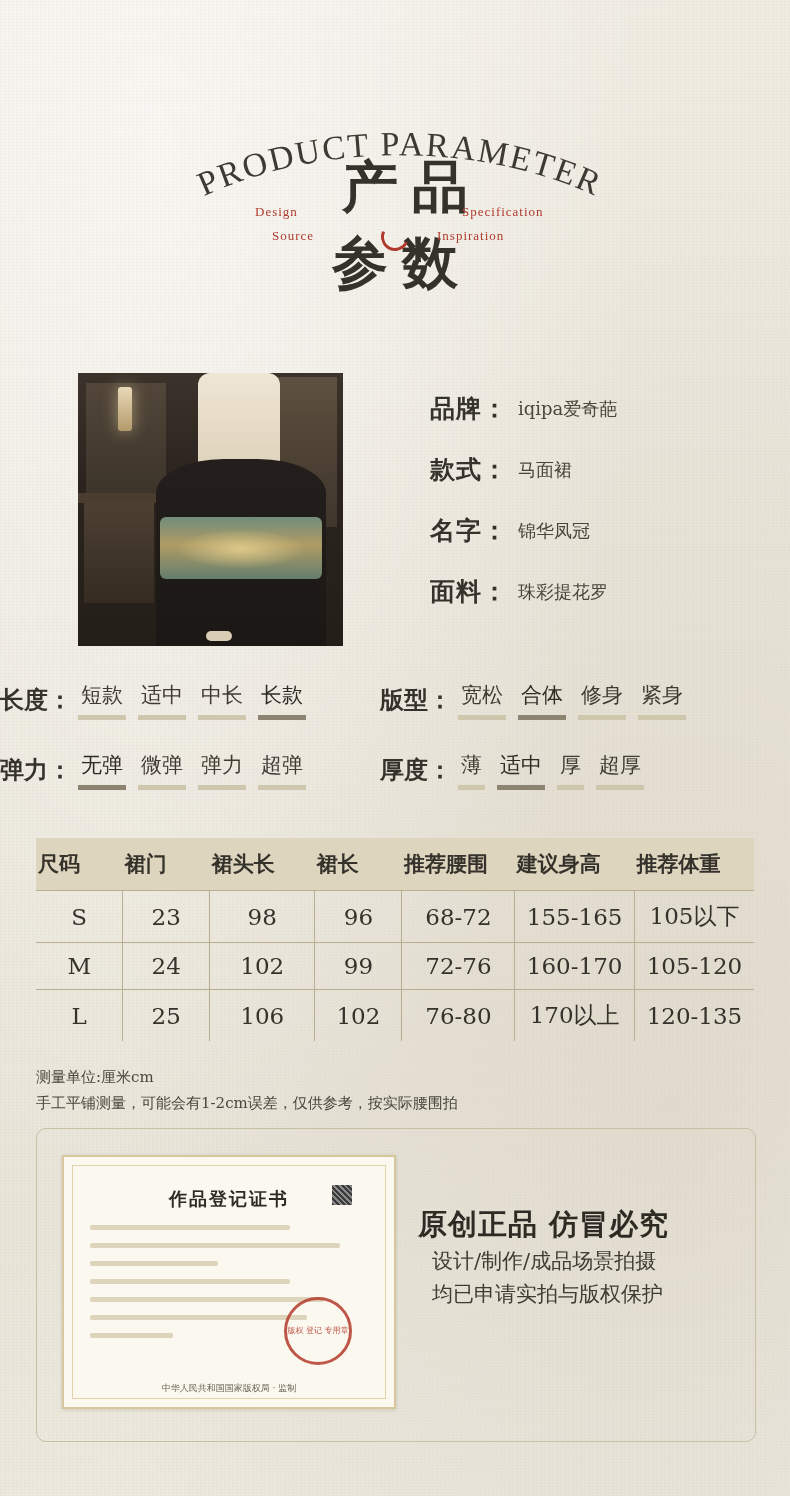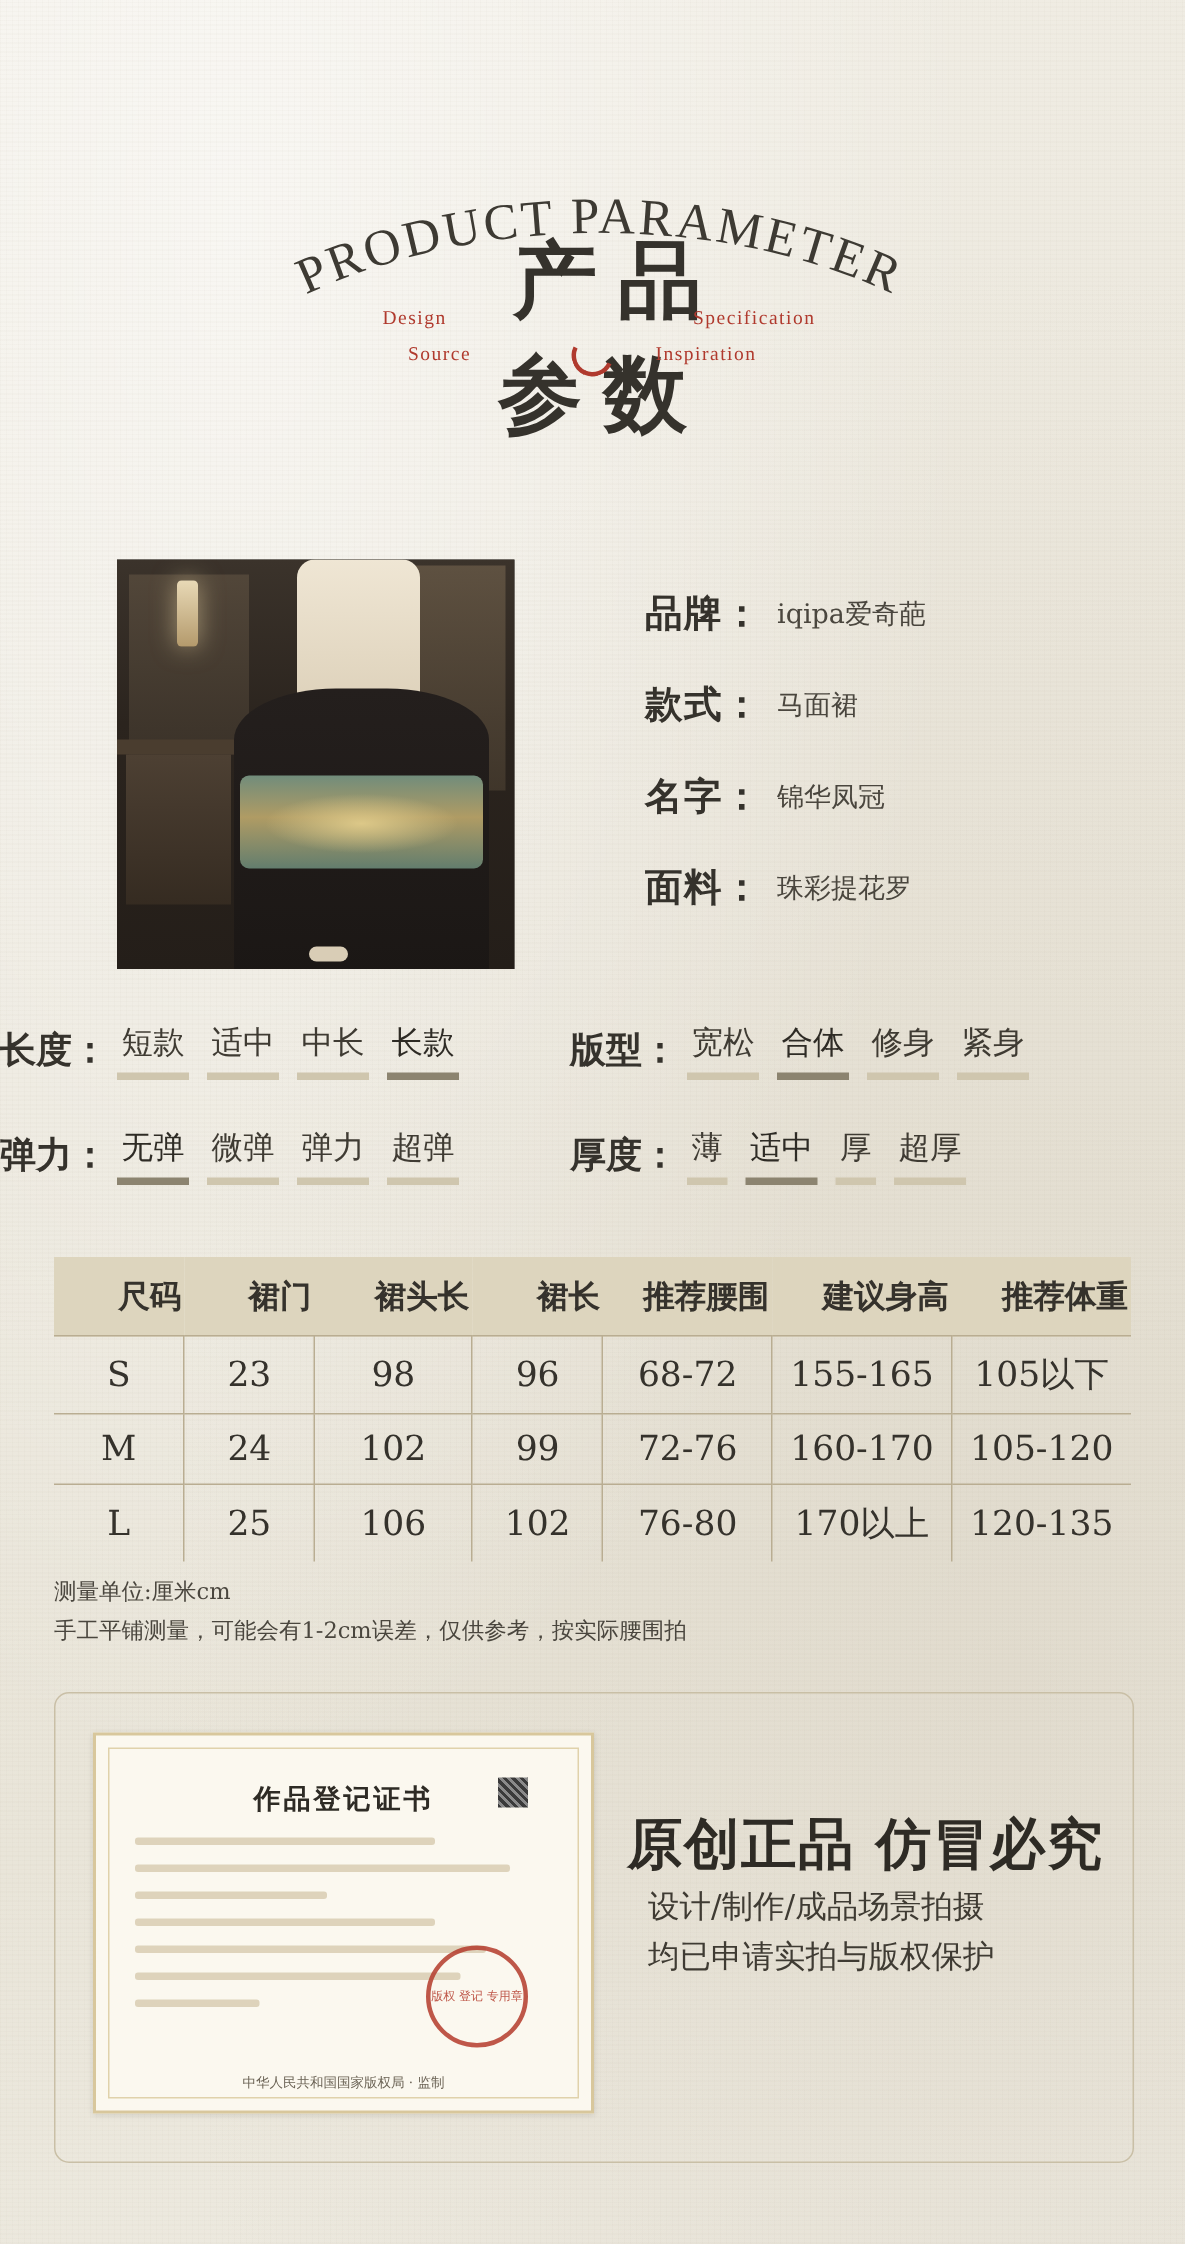--- a/index.html
+++ b/index.html
@@ -267,21 +267,21 @@
     border-collapse: collapse;
     font-family: "DejaVu Serif", serif;
   }
   .size-table th {
     background: #ddd5be;
     color: #35322c;
     font-size: 21px;
     font-weight: 700;
     padding: 12px 2px;
     border: none;
-    text-align: right;
+    text-align: left;
     white-space: nowrap;
   }
   .size-table td {
     font-size: 23px;
     color: #35322c;
     text-align: center;
     padding: 10px 2px;
     border-right: 1px solid #b9ad92;
     border-bottom: 1px solid #b9ad92;
     white-space: nowrap;
@@ -289,20 +289,21 @@
   .size-table tr td:last-child { border-right: none; }
   .size-table tr:last-child td { border-bottom: none; }
   .size-table tbody tr:first-child td { border-top: 1px solid #b9ad92; }
 
   .note {
     position: absolute;
     left: 36px;
     font-family: "DejaVu Serif", serif;
     font-size: 15px;
     color: #4a463e;
+    margin-top: 16px;
   }
   .note1 { top: 1052px; }
   .note2 { top: 1078px; }
 
   
   .cert-frame {
     position: absolute;
     top: 1128px;
     left: 36px;
     width: 718px;
@@ -390,21 +391,21 @@
   }
 
   .cert-right {
     position: absolute;
     top: 1205px;
     left: 418px;
     width: 330px;
   }
   .cert-headline {
     font-family: "DejaVu Serif", serif;
-    font-size: 37px;
+    font-size: 29px;
     font-weight: 700;
     color: #2e2b25;
     letter-spacing: 1px;
     white-space: nowrap;
   }
   .cert-sub {
     font-family: "DejaVu Serif", serif;
     font-size: 21px;
     color: #3f3b33;
     line-height: 1.55;

